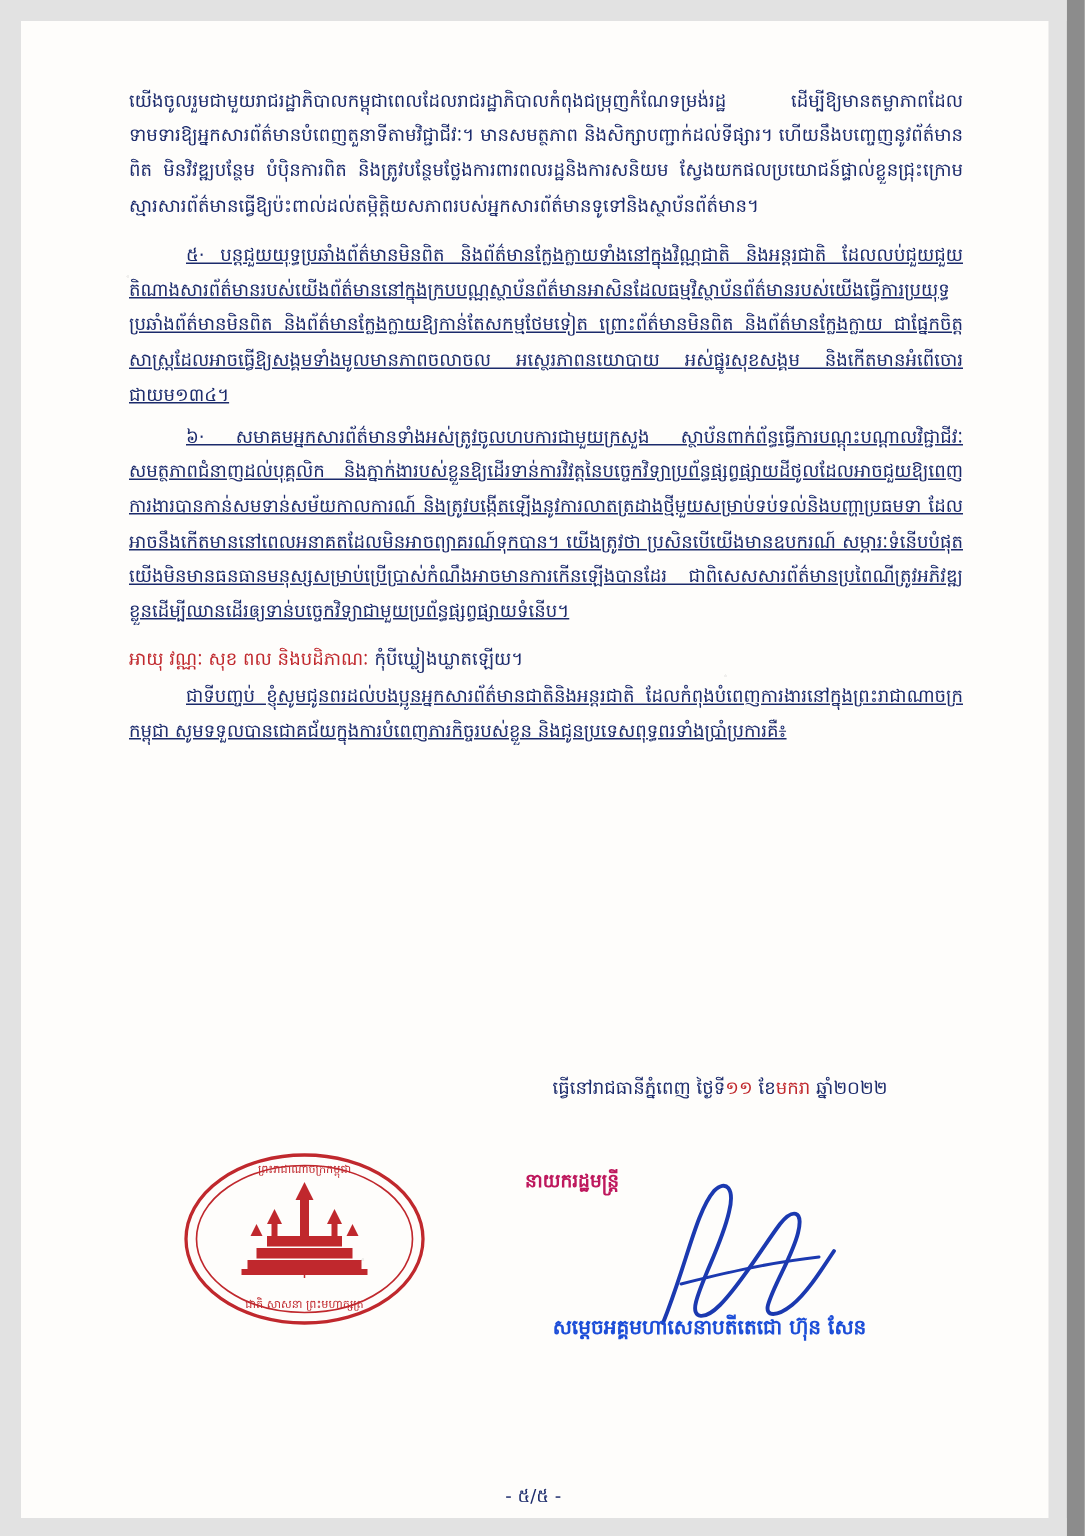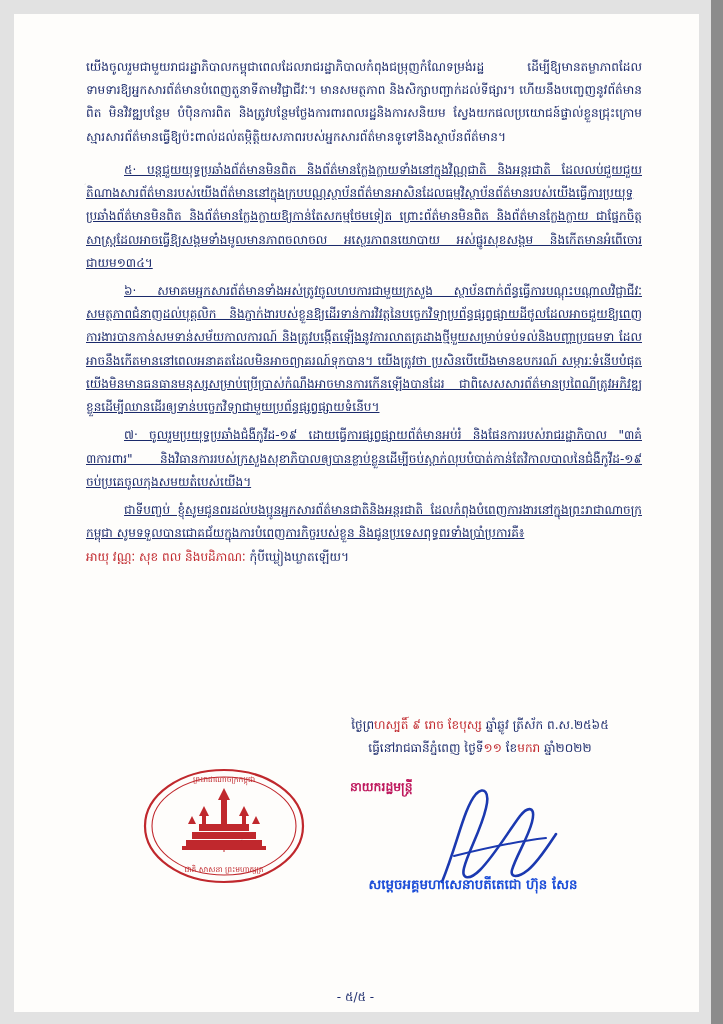--- a/index.html
+++ b/index.html
@@ -75,21 +75,21 @@
   .title-above-seal {
     position: absolute;
     left: 350px;
     top: 779px;
     color: #be185d;
     font-size: 12.4px;
     font-weight: bold;
   }
   .seal {
     position: absolute;
-    left: 142px;
+    left: 121px;
     top: 766px;
     width: 165px;
     height: 120px;
   }
   .seal svg { display: block; }
   .signature {
     position: absolute;
     left: 424px;
     top: 782px;
     width: 150px;
@@ -133,32 +133,28 @@
 <div class="page">
   <div class="paper-tint"></div>
 
   <div class="content">
     <p class="para body-first">យើងចូលរួមជាមួយរាជរដ្ឋាភិបាលកម្ពុជាពេលដែលរាជរដ្ឋាភិបាលកំពុងជម្រុញកំណែទម្រង់រដ្ឋ ដើម្បីឱ្យមានតម្លាភាពដែលទាមទារឱ្យអ្នកសារព័ត៌មានបំពេញតួនាទីតាមវិជ្ជាជីវៈ។ មានសមត្ថភាព និងសិក្សាបញ្ជាក់ដល់ទីផ្សារ។ ហើយនឹងបញ្ចេញនូវព័ត៌មានពិត មិនវិវឌ្ឍបន្ថែម បំប៉ិនការពិត និងត្រូវបន្ថែមថ្លែងការពារពលរដ្ឋនិងការសនិយម ស្វែងយកផលប្រយោជន៍ផ្ទាល់ខ្លួនជ្រុះក្រោមស្មារសារព័ត៌មានធ្វើឱ្យប៉ះពាល់ដល់តម្កិត្តិយសភាពរបស់អ្នកសារព័ត៌មានទូទៅនិងស្ថាប័នព័ត៌មាន។</p>
     <div class="gap"></div>
     <p class="para indent">៥· បន្តជួយយុទ្ធប្រឆាំងព័ត៌មានមិនពិត និងព័ត៌មានក្លែងក្លាយទាំងនៅក្នុងវិណ្ណជាតិ និងអន្តរជាតិ ដែលលប់ជួយជួយ តិណាងសារព័ត៌មានរបស់យើងព័ត៌មាននៅក្នុងក្របបណ្ណស្ថាប័នព័ត៌មានអាសិនដែលធម្មវិស្ថាប័នព័ត៌មានរបស់យើងធ្វើការប្រយុទ្ធប្រឆាំងព័ត៌មានមិនពិត និងព័ត៌មានក្លែងក្លាយឱ្យកាន់តែសកម្មថែមទៀត ព្រោះព័ត៌មានមិនពិត និងព័ត៌មានក្លែងក្លាយ ជាផ្នែកចិត្តសាស្ត្រដែលអាចធ្វើឱ្យសង្គមទាំងមូលមានភាពចលាចល អស្ថេរភាពនយោបាយ អស់ផ្នូរសុខសង្គម និងកើតមានអំពើចោរជាយម១៣៤។</p>
     <div class="gap-sm"></div>
     <p class="para indent">៦· សមាគមអ្នកសារព័ត៌មានទាំងអស់ត្រូវចូលហបការជាមួយក្រសួង ស្ថាប័នពាក់ព័ន្ធធ្វើការបណ្ដុះបណ្ដាលវិជ្ជាជីវៈ សមត្ថភាពជំនាញដល់បុគ្គលិក និងភ្នាក់ងារបស់ខ្លួនឱ្យដើរទាន់ការវិវត្តនៃបច្ចេកវិទ្យាប្រព័ន្ធផ្សព្វផ្សាយដីថូលដែលអាចជួយឱ្យពេញការងារបានកាន់សមទាន់សម័យកាលការណ៍ និងត្រូវបង្កើតឡើងនូវការលាតត្រដាងថ្មីមួយសម្រាប់ទប់ទល់និងបញ្ហាប្រធមទា ដែលអាចនឹងកើតមាននៅពេលអនាគតដែលមិនអាចព្យាគរណ៍ទុកបាន។ យើងត្រូវថា ប្រសិនបើយើងមានឧបករណ៍ សម្ភារៈទំនើបបំផុតយើងមិនមានធនធានមនុស្សសម្រាប់ប្រើប្រាស់កំណឹងអាចមានការកើនឡើងបានដែរ ជាពិសេសសារព័ត៌មានប្រពៃណីត្រូវអភិវឌ្ឍខ្លួនដើម្បីឈានដើរឲ្យទាន់បច្ចេកវិទ្យាជាមួយប្រព័ន្ធផ្សព្វផ្សាយទំនើប។</p>
     <div class="gap-sm"></div>
-    <p class="para indent">៧· ចូលរួមប្រយុទ្ធប្រឆាំងជំងឺកូវីដ-១៩ ដោយធ្វើការផ្សព្វផ្សាយព័ត៌មានអប់រំ និងផែនការរបស់រាជរដ្ឋាភិបាល "៣គំ ៣ការពារ" និងវិធានការរបស់ក្រសួងសុខាភិបាលឲ្យបានខ្លាប់ខ្លួនដើម្បីចប់ស្តាក់លុបបំបាត់កាន់តែវិកាលបាលនៃជំងឺកូវីដ-១៩ ចប់ប្រគេចូលកុងសមយតំបេស់យើង។</p>
     <div class="gap-sm"></div>
-    <p class="para indent">ជាទីបញ្ចប់ ខ្ញុំសូមជូនពរដល់បងប្អូនអ្នកសារព័ត៌មានជាតិនិងអន្តរជាតិ ដែលកំពុងបំពេញការងារនៅក្នុងព្រះរាជាណាចក្រកម្ពុជា សូមទទួលបានជោគជ័យក្នុងការបំពេញភារកិច្ចរបស់ខ្លួន និងជូនប្រទេសពុទ្ធពរទាំងប្រាំប្រការគឺ៖</p>
     <p class="para">
       <span class="red">អាយុ វណ្ណៈ សុខ ពល និងបដិភាណៈ</span><span> កុំបីឃ្លៀងឃ្លាតឡើយ។</span>
     </p>
+    <p class="para indent">ជាទីបញ្ចប់ ខ្ញុំសូមជូនពរដល់បងប្អូនអ្នកសារព័ត៌មានជាតិនិងអន្តរជាតិ ដែលកំពុងបំពេញការងារនៅក្នុងព្រះរាជាណាចក្រកម្ពុជា សូមទទួលបានជោគជ័យក្នុងការបំពេញភារកិច្ចរបស់ខ្លួន និងជូនប្រទេសពុទ្ធពរទាំងប្រាំប្រការគឺ៖</p>
   </div>
 
   <div class="sig-block">
-    <div class="sig-line1">
-      <span>ថ្ងៃព្រ</span><span class="red">ហស្បតិ៍ ៩ រោច ខែបុស្ស</span><span> ឆ្នាំឆ្លូវ ត្រីស័ក ព.ស.២៥៦៥</span>
-    </div>
     <div class="sig-line2">
       <span>ធ្វើនៅរាជធានីភ្នំពេញ ថ្ងៃទី</span><span class="red">១១</span><span> ខែ</span><span class="red">មករា</span><span> ឆ្នាំ២០២២</span>
     </div>
   </div>
 
   <div class="title-above-seal">នាយករដ្ឋមន្ត្រី</div>
 
   <div class="seal">
     <svg width="165" height="120" viewBox="0 0 165 120" aria-hidden="true">
       <ellipse cx="82" cy="60" rx="79" ry="56" fill="none" stroke="#c0282d" stroke-width="2.2"></ellipse>

